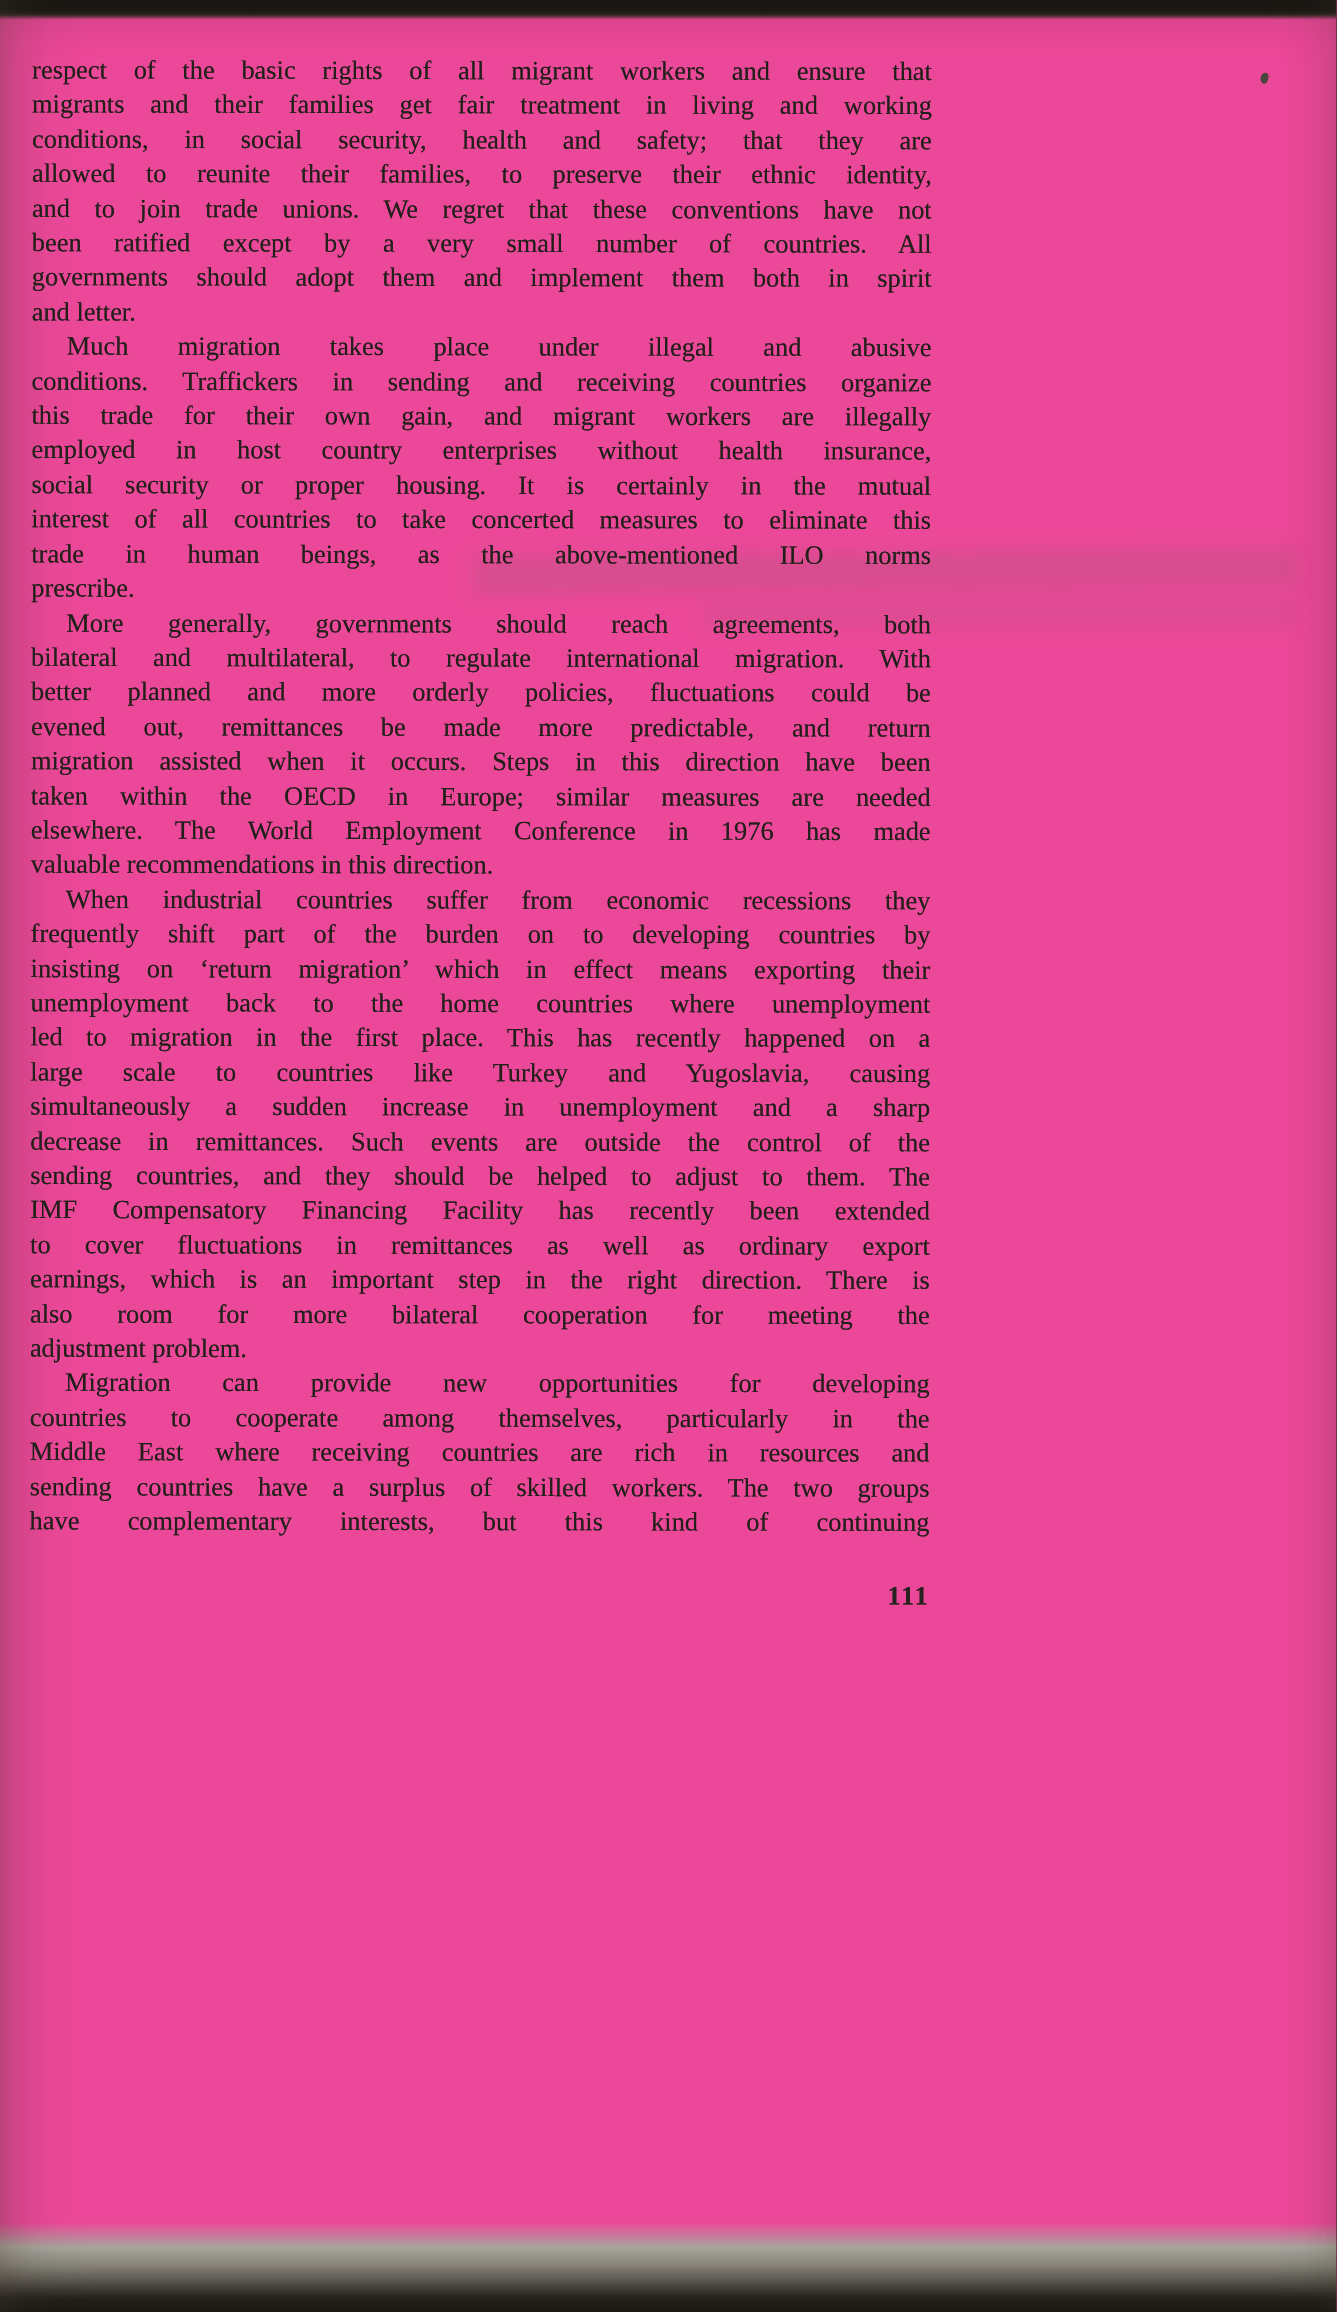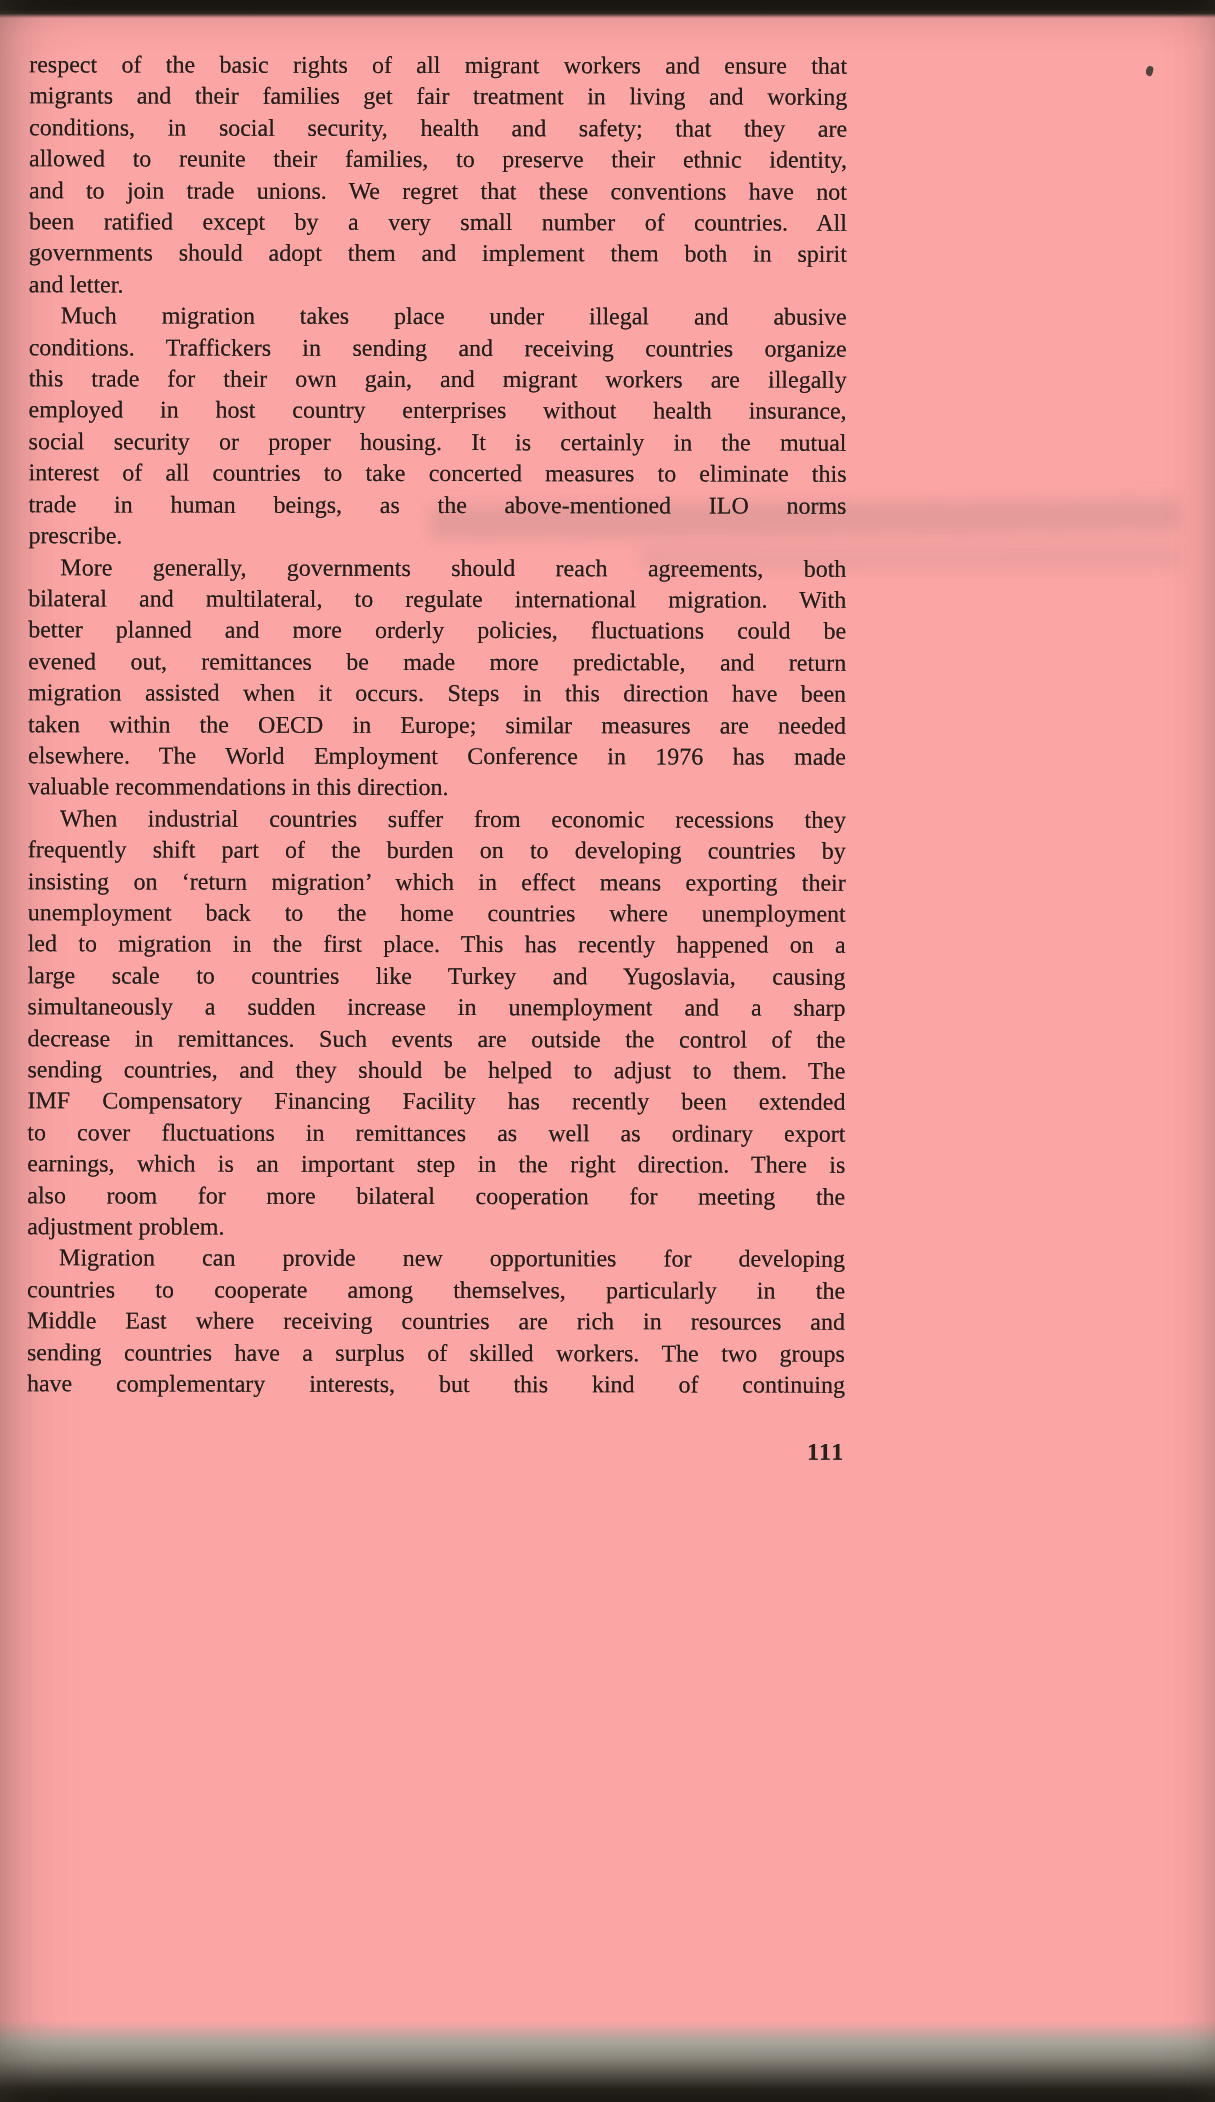--- a/index.html
+++ b/index.html
@@ -4,21 +4,21 @@
 <style>
   html, body { margin: 0; padding: 0; background: #2a2722; }
 
   .scan {
     position: relative;
     width: 1215px;
     height: 2102px;
     overflow: hidden;
     background: radial-gradient(ellipse 130% 90% at 45% 38%,
                 #ccc9c2 0%, #c7c4bd 45%, #beb bb4 78%, #b4b1aa 100%);
-    background-color: #fca5a5;
+    background-color: #ec4899;
     font-family: "Liberation Serif", "DejaVu Serif", serif;
   }
 
   .top-edge {
     position: absolute; top: 0; left: 0; right: 0; height: 18px;
     background: linear-gradient(to bottom,
       #0f0d0a 0%, #171410 55%, #2b2720 75%, rgba(43,39,32,0) 100%);
     z-index: 3;
   }
 

